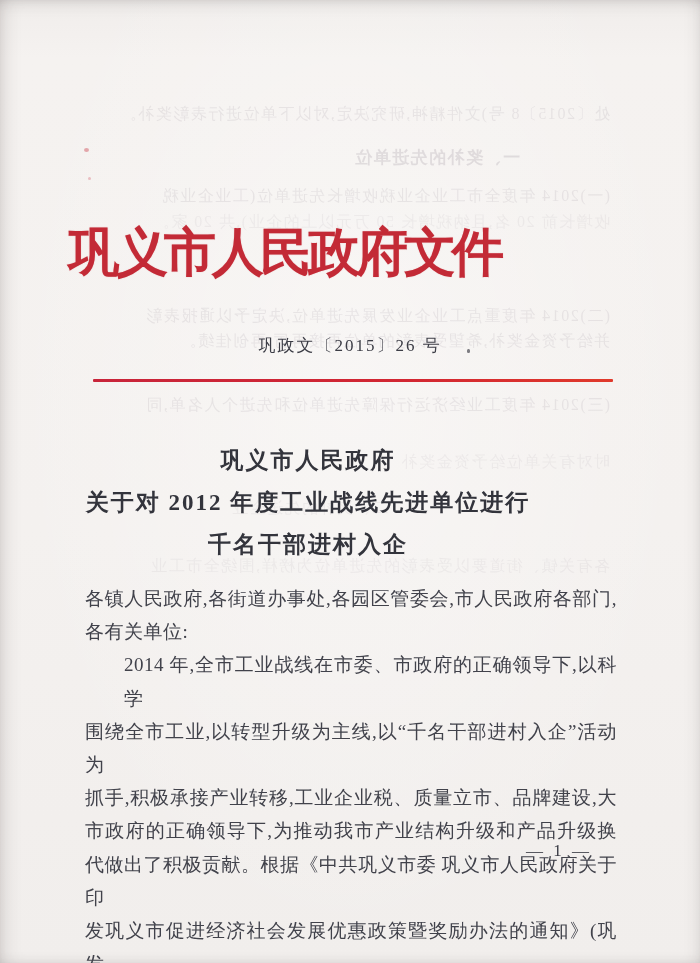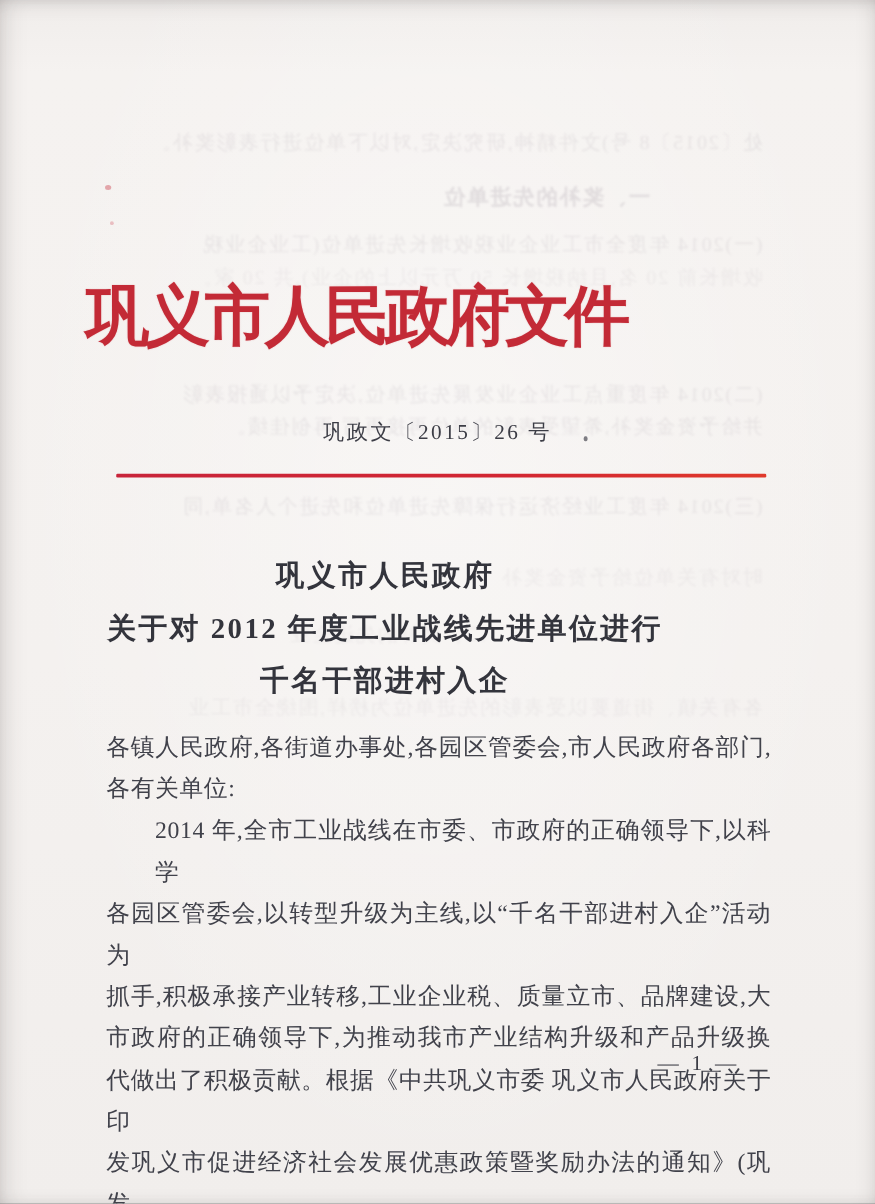--- a/index.html
+++ b/index.html
@@ -98,21 +98,21 @@
   <div class="doc-title">
     <div class="t">巩义市人民政府</div>
     <div class="t">关于对 2012 年度工业战线先进单位进行</div>
     <div class="t">千名干部进村入企</div>
   </div>
 
   <div class="body-block">
     <div class="line fill">各镇人民政府,各街道办事处,各园区管委会,市人民政府各部门,</div>
     <div class="line">各有关单位:</div>
     <div class="line fill indent">2014 年,全市工业战线在市委、市政府的正确领导下,以科学</div>
-    <div class="line fill">各园区管委会,以转型升级为主线,以“千名干部进村入企”活动为</div>
+    <div class="line fill">围绕全市工业,以转型升级为主线,以“千名干部进村入企”活动为</div>
     <div class="line fill">抓手,积极承接产业转移,工业企业税、质量立市、品牌建设,大</div>
     <div class="line fill">市政府的正确领导下,为推动我市产业结构升级和产品升级换</div>
     <div class="line fill">代做出了积极贡献。根据《中共巩义市委 巩义市人民政府关于印</div>
     <div class="line fill">发巩义市促进经济社会发展优惠政策暨奖励办法的通知》(巩发</div>
   </div>
 
   <div class="page-num">— 1 —</div>
 
 </div>
 

